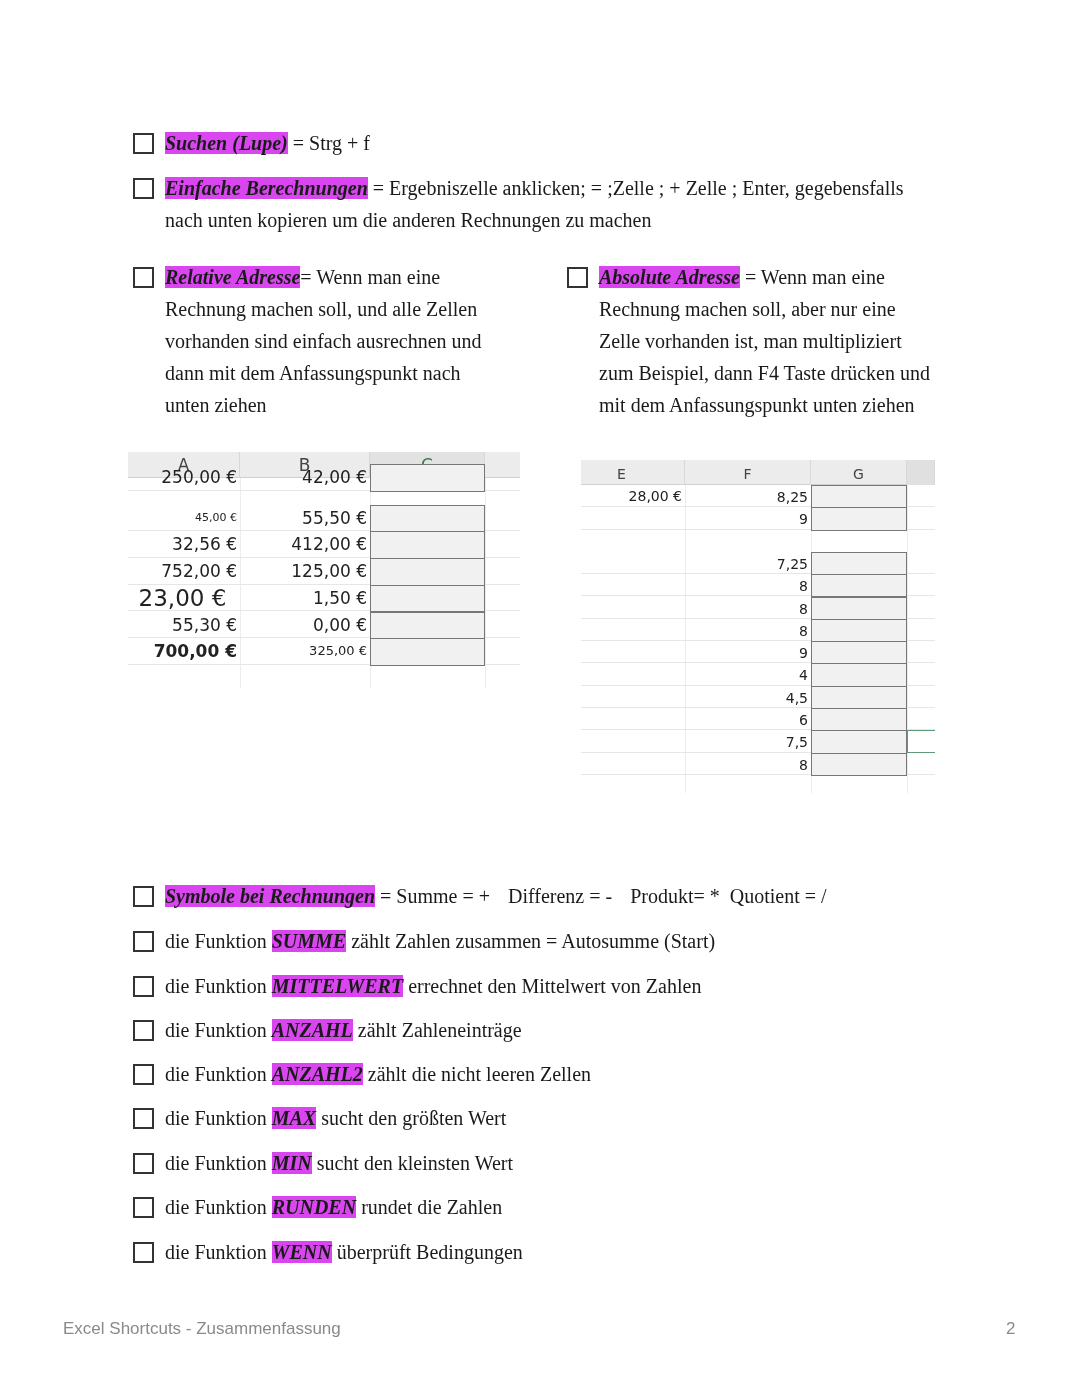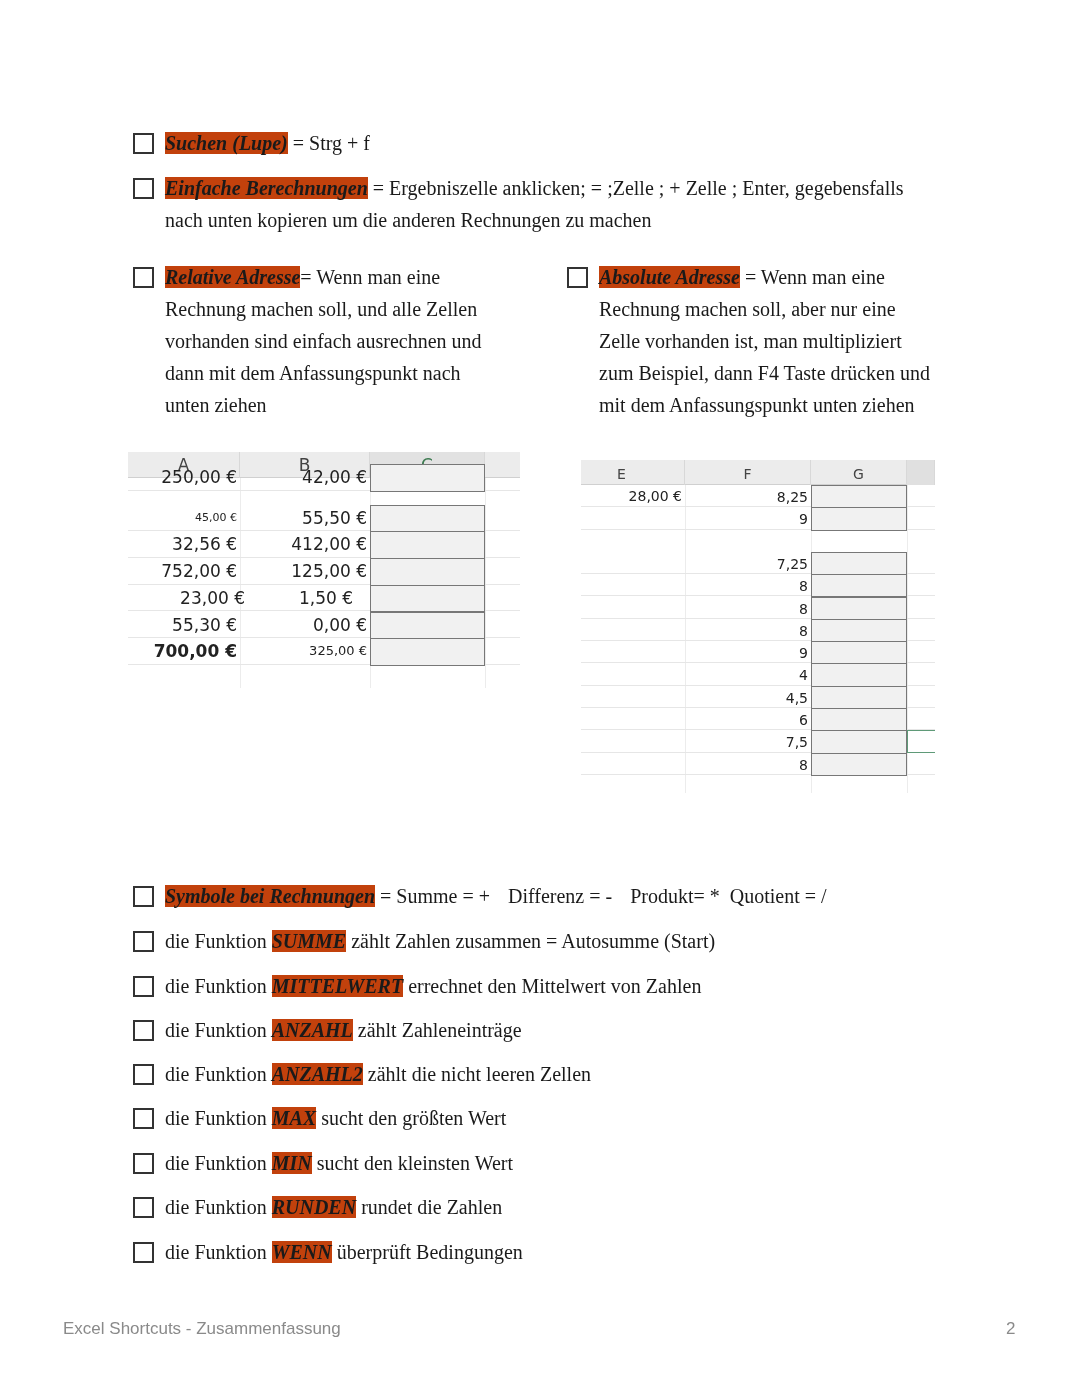--- a/index.html
+++ b/index.html
@@ -1,20 +1,20 @@
 <!DOCTYPE html>
 <html><head>
 <meta charset="utf-8">
 <style>
   html, body { margin: 0; padding: 0; background: #ffffff; }
   body { width: 1080px; height: 1397px; position: relative; overflow: hidden; font-family: "Liberation Serif", serif; color: #1a1a1a; }
   .item { position: absolute; left: 133px; font-size: 20px; line-height: 32px; }
   .cb { position: absolute; left: 0; top: 6px; width: 17px; height: 17px; border: 2px solid #333; background: #fff; box-sizing: content-box; cursor: pointer; }
   .txt { position: absolute; left: 32px; top: 0; white-space: nowrap; }
-  .kw { font-weight: bold; font-style: italic; background: #c2410c; }
+  .kw { font-weight: bold; font-style: italic; background: #d946ef; }
   .sp { display: inline-block; width: 18px; }
 
   
   .sheet { position: absolute; font-family: "DejaVu Sans", sans-serif; }
   .hdr { position: absolute; top: 0; height: 26px; background: #ececec; border-bottom: 1px solid #d0d0d0; box-sizing: border-box; }
   .hcell { position: absolute; top: 0; height: 26px; line-height: 26px; text-align: center; color: #444; font-size: 17px; border-right: 1px solid #d8d8d8; box-sizing: border-box; }
   .hcell.sel { background: #e2e2e2; color: #3c7a50; border-bottom: 2px solid #7aa88a; }
   .row { position: absolute; left: 0; border-bottom: 1px solid #e6e6e6; box-sizing: border-box; }
   .cell { position: absolute; top: 0; text-align: right; color: #222; box-sizing: border-box; padding-right: 3px; }
   .vline { position: absolute; border-left: 1px solid #ececec; }
@@ -78,22 +78,22 @@
       <div class="cell" style="left:0;width:112px;height:26.7px;line-height:26.7px;font-size:17px;">32,56 €</div>
       <div class="cell" style="left:112px;width:130px;height:26.7px;line-height:26.7px;font-size:17px;">412,00 €</div>
       <div class="empty-cell" style="left:242px;width:115px;top:0;height:27.7px;"></div>
     </div>
     <div class="row" style="top: 106.1px; width: 392px; height: 26.7px;">
       <div class="cell" style="left:0;width:112px;height:26.7px;line-height:26.7px;font-size:17px;">752,00 €</div>
       <div class="cell" style="left:112px;width:130px;height:26.7px;line-height:26.7px;font-size:17px;">125,00 €</div>
       <div class="empty-cell" style="left:242px;width:115px;top:0;height:27.7px;"></div>
     </div>
     <div class="row" style="top: 132.8px; width: 392px; height: 26.7px;">
-      <div class="cell" style="left:8px;width:112px;height:26.7px;line-height:26.7px;font-size:17px;">23,00 €</div>
-      <div class="cell" style="left:98px;width:130px;height:26.7px;line-height:26.7px;font-size:17px;padding-left:39px;">1,50 €</div>
+      <div class="cell" style="left:0;width:112px;height:26.7px;line-height:26.7px;font-size:23px;text-align:center;">23,00 €</div>
+      <div class="cell" style="left:112px;width:130px;height:26.7px;line-height:26.7px;font-size:17px;padding-left:39px;">1,50 €</div>
       <div class="empty-cell" style="left:242px;width:115px;top:0;height:27.7px;"></div>
     </div>
     <div class="row" style="top: 159.5px; width: 392px; height: 26.7px;">
       <div class="cell" style="left:0;width:112px;height:26.7px;line-height:26.7px;font-size:17px;">55,30 €</div>
       <div class="cell" style="left:112px;width:130px;height:26.7px;line-height:26.7px;font-size:17px;">0,00 €</div>
       <div class="empty-cell" style="left:242px;width:115px;top:0;height:27.7px;"></div>
     </div>
     <div class="row" style="top: 186.2px; width: 392px; height: 26.7px;">
       <div class="cell" style="left:0;width:112px;height:26.7px;line-height:26.7px;font-size:17px;font-weight:bold;">700,00 €</div>
       <div class="cell" style="left:112px;width:130px;height:26.7px;line-height:26.7px;font-size:13px;">325,00 €</div>

